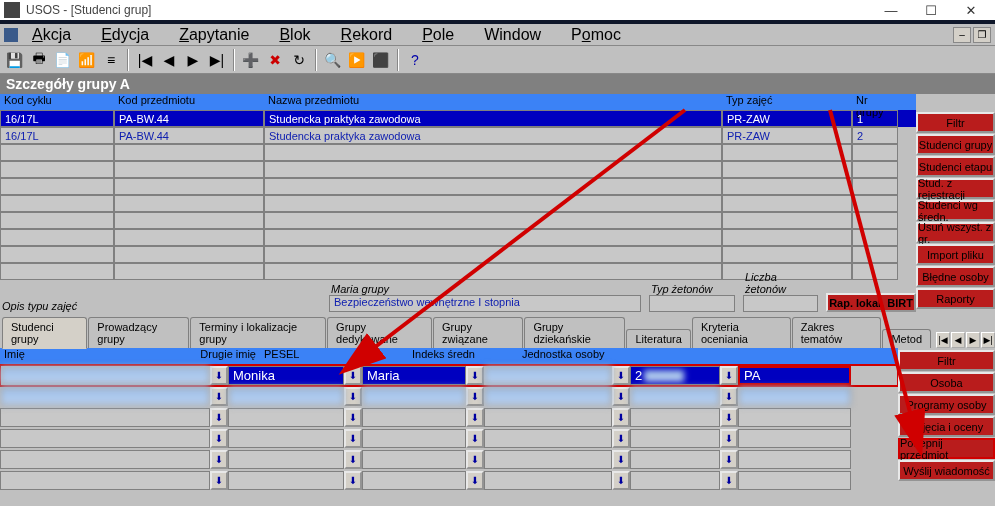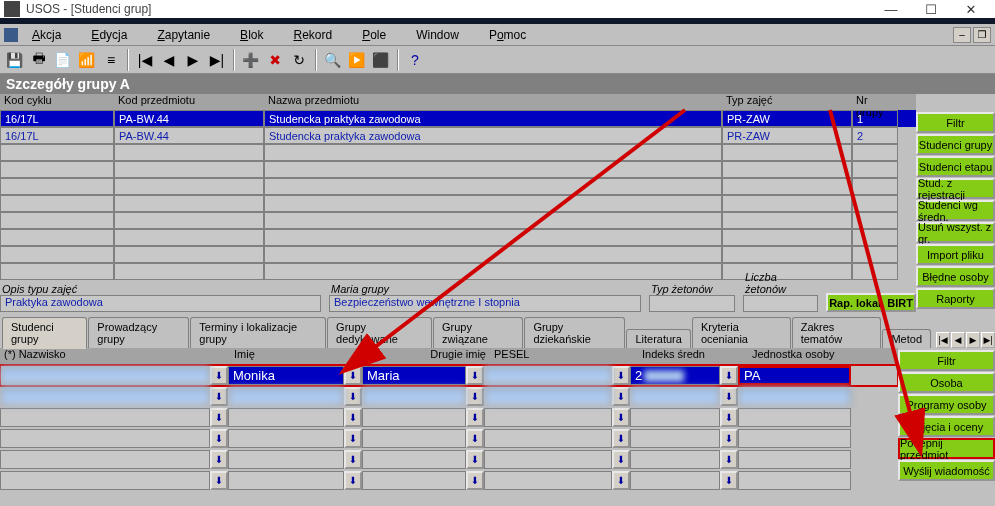--- a/index.html
+++ b/index.html
@@ -11,21 +11,21 @@
       height: 506px;
       overflow: hidden;
       position: relative;
     }
     .titlebar {
       background: #fff;
       height: 24px;
       display: flex;
       align-items: center;
       padding: 0 4px;
-      border-bottom: 6px solid #0f172a;
+      border-bottom: 4px solid #0f172a;
     }
     .titlebar-icon {
       width: 16px; height: 16px;
       background: #444;
       margin-right: 6px;
     }
     .titlebar-text { flex: 1; font-size: 12px; color: #444; }
     .winbtns { display: flex; gap: 0; }
     .winbtn {
       width: 40px; height: 22px;
@@ -41,21 +41,21 @@
       border-bottom: 1px solid #888;
     }
     .menu-icon {
       width: 14px; height: 14px;
       background: #3a5a8a;
       margin-right: 10px;
     }
     .menu-item {
       padding: 2px 10px 2px 4px;
       margin-right: 16px;
-      font-size: 12px;
+      font-size: 16px;
       cursor: pointer;
     }
     .menu-item u { text-decoration: underline; }
     .child-winbtns {
       margin-left: auto;
       display: flex;
       gap: 2px;
     }
     .child-winbtn {
       width: 18px; height: 16px;
@@ -93,21 +93,21 @@
       height: 20px;
     }
     .upper-grid-area {
       display: flex;
     }
     .upper-grid {
       flex: 1;
     }
     .grid-headers {
       display: flex;
-      background: #a3a3a3;
+      background: #3b82f6;
       height: 16px;
       font-size: 11px;
       color: #000;
     }
     .hdr { padding: 0 4px; border-right: 0; }
     .gh-cyklu { width: 114px; }
     .gh-kod { width: 150px; }
     .gh-nazwa { width: 458px; }
     .gh-typ { width: 130px; }
     .gh-nr { width: 46px; }
@@ -126,21 +126,21 @@
     }
     .grid-row:not(.sel) .cell { background: #c8c8c8; color: #1020b0; }
     .right-btns {
       width: 97px;
       display: flex;
       flex-direction: column;
       padding-top: 18px;
       gap: 1px;
     }
     .action-btn {
-      background: #84cc16;
+      background: #b91c1c;
       border: 2px outset #e8e8e8;
       height: 21px;
       font-size: 11px;
       display: flex;
       align-items: center;
       justify-content: center;
       cursor: pointer;
     }
     .action-btn.highlight {
       border: 2px solid #d00000;
@@ -384,21 +384,20 @@
         <div class="cell gh-cyklu"></div>
         <div class="cell gh-kod"></div>
         <div class="cell gh-nazwa"></div>
         <div class="cell gh-typ"></div>
         <div class="cell gh-nr"></div>
       </div>
 
     <div class="opis-row">
       <div class="opis-field" style="width:321px">
         <div class="opis-label">Opis typu zajęć</div>
-        <div class="opis-input">Praktyka zawodowa</div>
       </div>
       <div class="opis-field" style="width:312px">
         <div class="opis-label">Maria grupy</div>
         <div class="opis-input">Bezpieczeństwo wewnętrzne I stopnia</div>
       </div>
       <div class="opis-field" style="width:86px">
         <div class="opis-label">Typ żetonów</div>
         <div class="opis-input"></div>
       </div>
       <div class="opis-field" style="width:75px">
@@ -437,21 +436,20 @@
     <div class="tab-scroll-btn">|◀</div>
     <div class="tab-scroll-btn">◀</div>
     <div class="tab-scroll-btn">▶</div>
     <div class="tab-scroll-btn">▶|</div>
   </div>
 </div>
 
 <div class="lower-area">
   <div class="lower-grid">
     <div class="grid-headers" style="height:17px">
-      <div class="lh lh-nazwisko">(*) Nazwisko</div>
       <div class="lh lh-imie">Imię</div>
       <div class="lh lh-drugie">Drugie imię</div>
       <div class="lh lh-pesel">PESEL</div>
       <div class="lh lh-indeks">Indeks średn</div>
       <div class="lh lh-jedn">Jednostka osoby</div>
     </div>
 
     <div class="lrow sel redbox">
       <div class="lcell lcell-nazwisko blur"></div>
       <div class="dd-btn">⬇</div>

